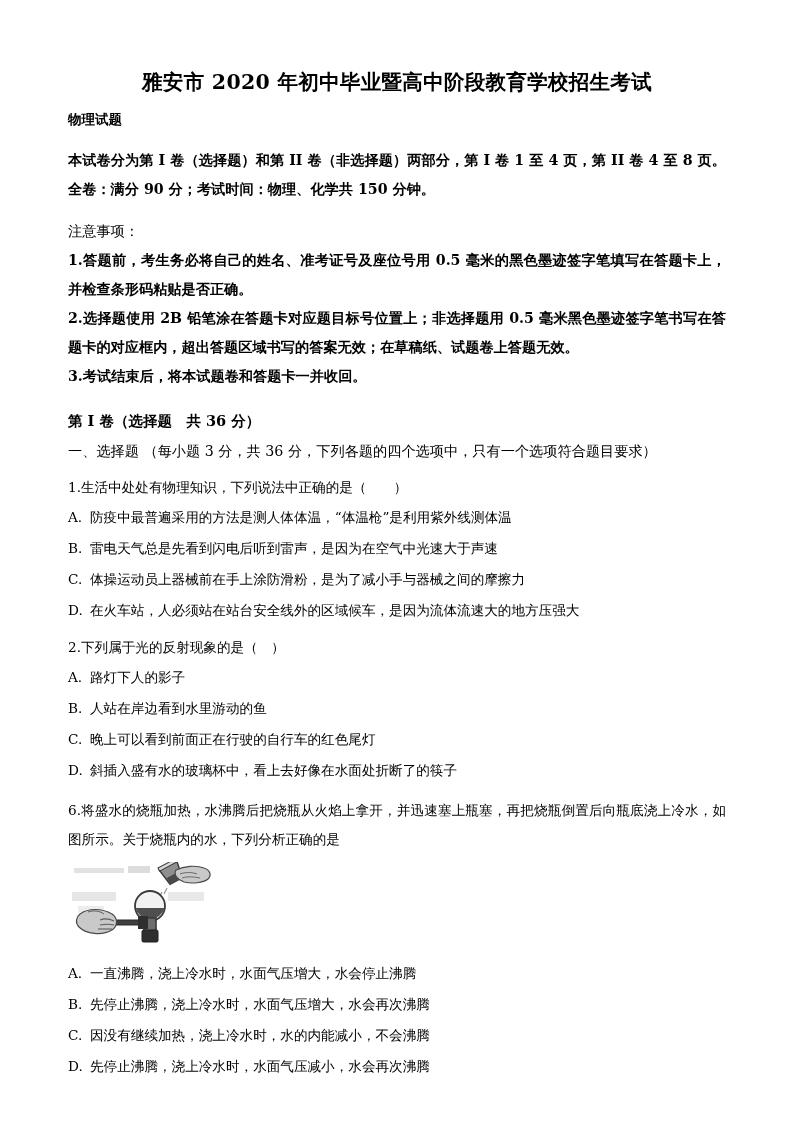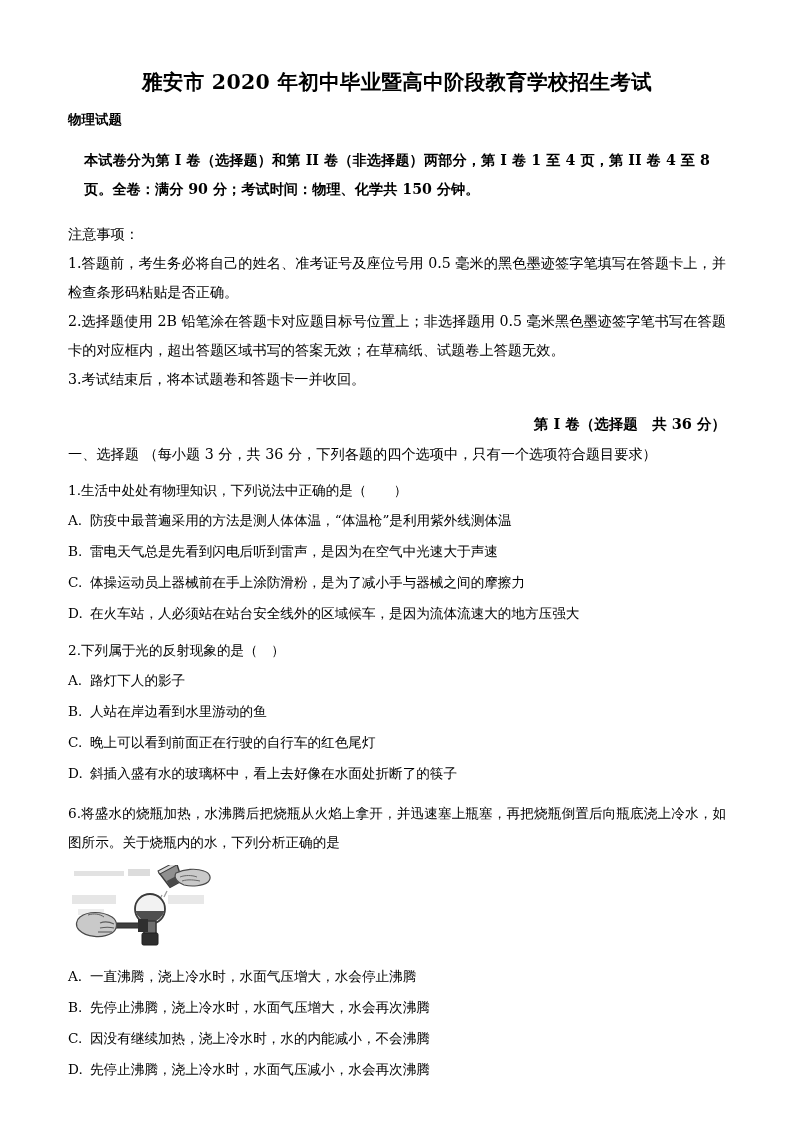--- a/index.html
+++ b/index.html
@@ -40,47 +40,47 @@
     margin: 70px 0 0 0;
     line-height: 1.2;
   }
   .doc-subtitle {
     font-weight: bold;
     font-size: 13.5px;
     margin: 16px 0 0 0;
     line-height: 1.2;
   }
   .part-heading {
-    text-align: right;
+    text-align: left;
     font-weight: bold;
     font-size: 14.5px;
     margin: 21px 0 0 0;
     line-height: 1.2;
   }
 
   
   .intro-block {
     margin-top: 19px;
   }
   .bold-para {
     font-weight: bold;
     font-size: 14.2px;
     line-height: 29px;
     text-align: justify;
     text-justify: inter-ideograph;
-    margin: 16px;
+    margin: 0;
   }
   .notice-label {
     font-weight: normal;
     font-size: 14.2px;
     line-height: 29px;
     margin: 13px 0 0 0;
   }
   .notice-item {
-    font-weight: normal;
+    font-weight: bold;
     font-size: 14.2px;
     line-height: 29px;
     text-align: justify;
     text-justify: inter-ideograph;
     margin: 0;
   }
 
   .section-heading {
     font-weight: normal;
     font-size: 14.2px;

